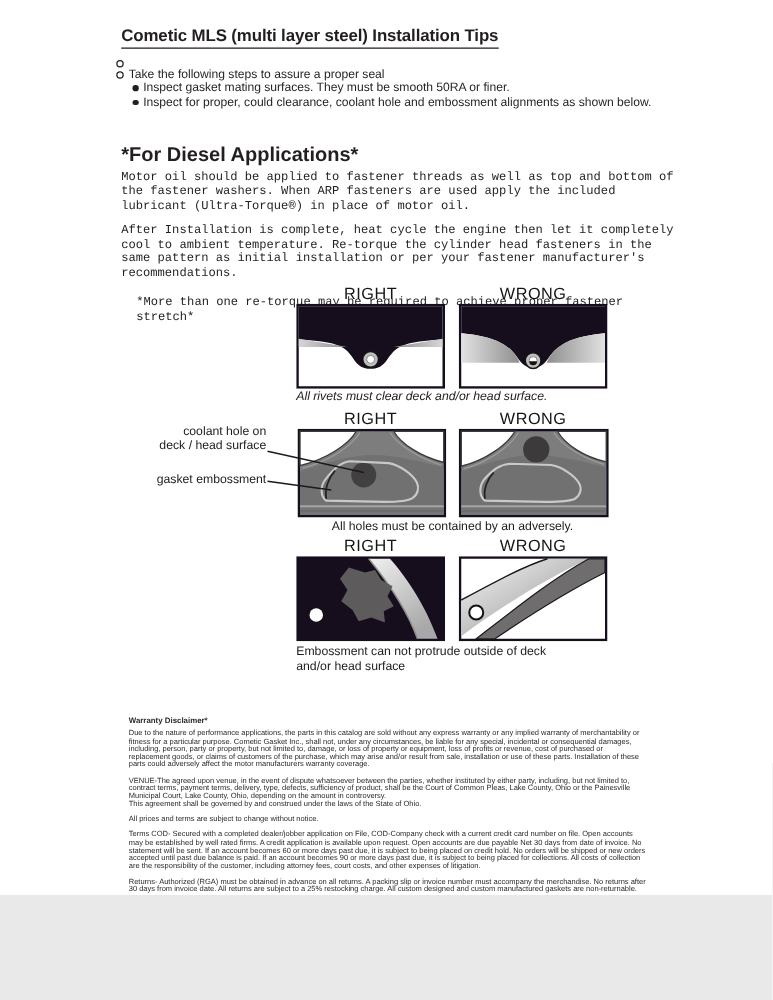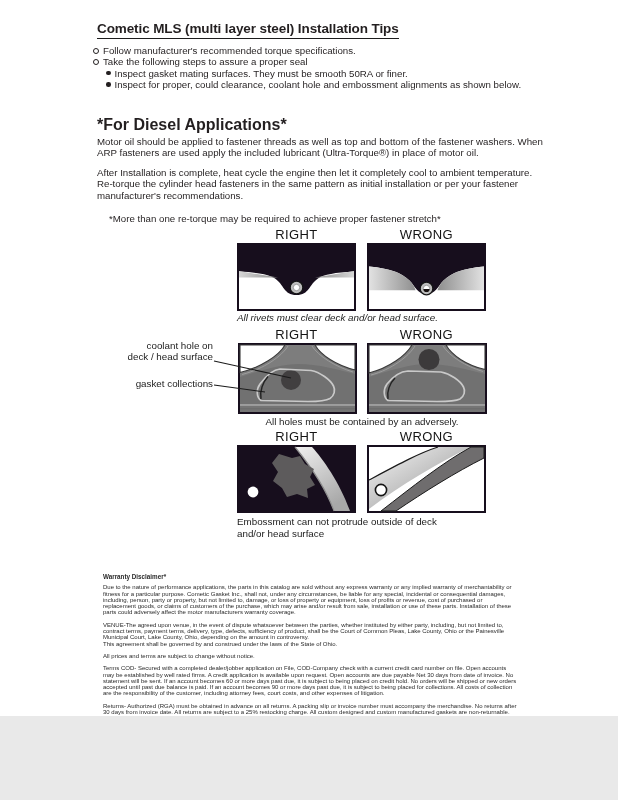--- a/index.html
+++ b/index.html
@@ -11,21 +11,21 @@
          border-bottom:1.5px solid #1c1c1c;padding-bottom:2px;}
 
   .bullets{left:93px;top:45px;width:482px;font-size:9.7px;line-height:11.4px;}
   .b-row{display:flex;align-items:flex-start;}
   .b-row.sub{padding-left:13px;}
   .ring{flex:0 0 auto;width:4px;height:4px;border:1px solid #231f20;border-radius:50%;margin:3px 4px 0 0;}
   .dot{flex:0 0 auto;width:4.5px;height:4.5px;background:#231f20;border-radius:50%;margin:3px 4px 0 0;}
 
   .diesel{left:97px;top:119px;width:452px;font-size:9.7px;line-height:11.5px;}
   .diesel-h{font-size:16px;font-weight:bold;margin:0 0 5px 0;}
-  .diesel p{margin:0 0 8px 0;}
+  .diesel p{margin:0 0 8px 0;font-family:Liberation Mono, monospace;}
   .diesel .note{margin:12px;}
 
   .rw-label{width:119px;text-align:center;font-size:13px;letter-spacing:0.4px;color:#141414;}
   .caption{font-size:9.8px;line-height:12px;color:#1b1b1b;}
   .callout{width:94px;text-align:right;font-size:9.8px;line-height:11px;color:#1b1b1b;}
 
   .disclaimer{left:103px;top:574px;width:414px;font-size:6px;line-height:6.3px;color:#2a2a2a;}
   .disclaimer .dh{font-size:6.3px;font-weight:bold;margin:0 0 4px 0;}
   .disclaimer p{margin:0 0 6px 0;}
   .disclaimer p.tight{margin:0;}
@@ -36,21 +36,20 @@
 </head>
 <body>
 
 <div class="page">
 
   <div class="abs title">Cometic MLS (multi layer steel) Installation Tips</div>
 
   <div class="abs bullets">
     <div class="b-row">
       <span class="ring"></span>
-      <span>Follow manufacturer's recommended torque specifications.</span>
     </div>
     <div class="b-row">
       <span class="ring"></span>
       <span>Take the following steps to assure a proper seal</span>
     </div>
     <div class="b-row sub">
       <span class="dot"></span>
       <span>Inspect gasket mating surfaces.  They must be smooth 50RA or finer.</span>
     </div>
     <div class="b-row sub">
@@ -115,21 +114,21 @@
   <div class="abs caption" style="left:237px;top:312px;font-style:italic;">All rivets must clear deck and/or head surface.</div>
 
   <div class="abs rw-label" style="left:237px;top:327px;">RIGHT</div>
   <div class="abs rw-label" style="left:367px;top:327px;">WRONG</div>
 
   <div class="abs callout" style="left:119px;top:340px;">
     <div>coolant hole on</div>
     <div>deck / head surface</div>
   </div>
   <div class="abs callout" style="left:119px;top:378px;">
-    <div>gasket collections</div>
+    <div>gasket embossment</div>
   </div>
 
   <div class="abs" style="left:238px;top:343px;">
     <svg width="119" height="71" viewBox="0 0 119 71">
       <rect x="1" y="1" width="117" height="69" fill="#7d7d7d" stroke="#170e1d" stroke-width="2"></rect>
       <path d="M2,34 C24,27 44,21 60,21 C80,21 101,27 117,31 V61 H2 Z" fill="#717171"></path>
       <path d="M2,2 H47 C41,12.5 23,24.5 2,29.5 Z" fill="#ffffff" stroke="#3a3a3a" stroke-width="1.1"></path>
       <path d="M117,2 H77 C83,12.5 99,22.5 117,27 Z" fill="#ffffff" stroke="#3a3a3a" stroke-width="1.1"></path>
       <path d="M50,3 C44,13 26,26 4,31.5" fill="none" stroke="#9d9d9d" stroke-width="1"></path>
       <path d="M74,3 C80,13 98,24 115,29" fill="none" stroke="#9d9d9d" stroke-width="1"></path>

